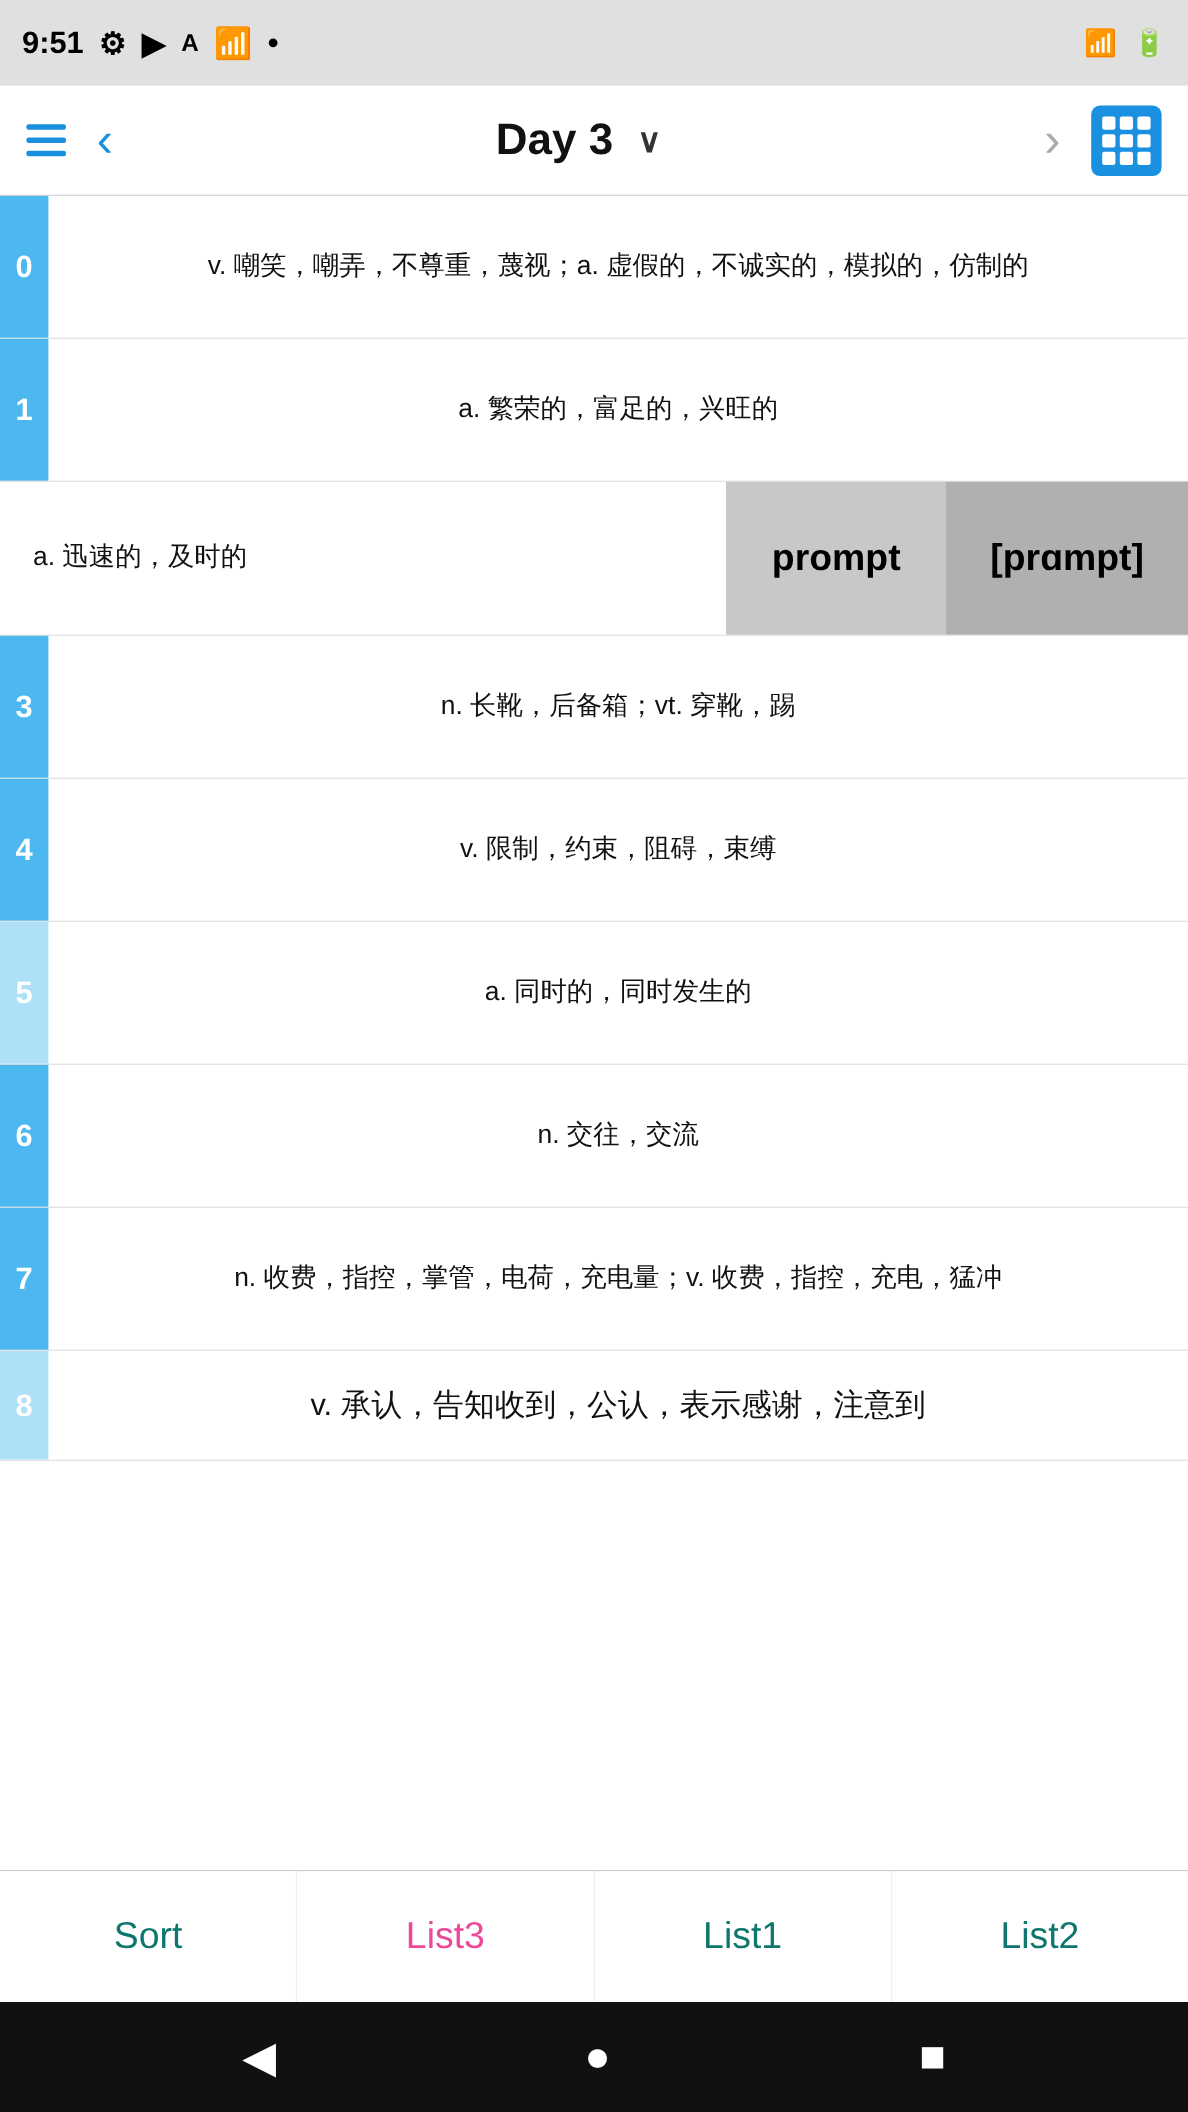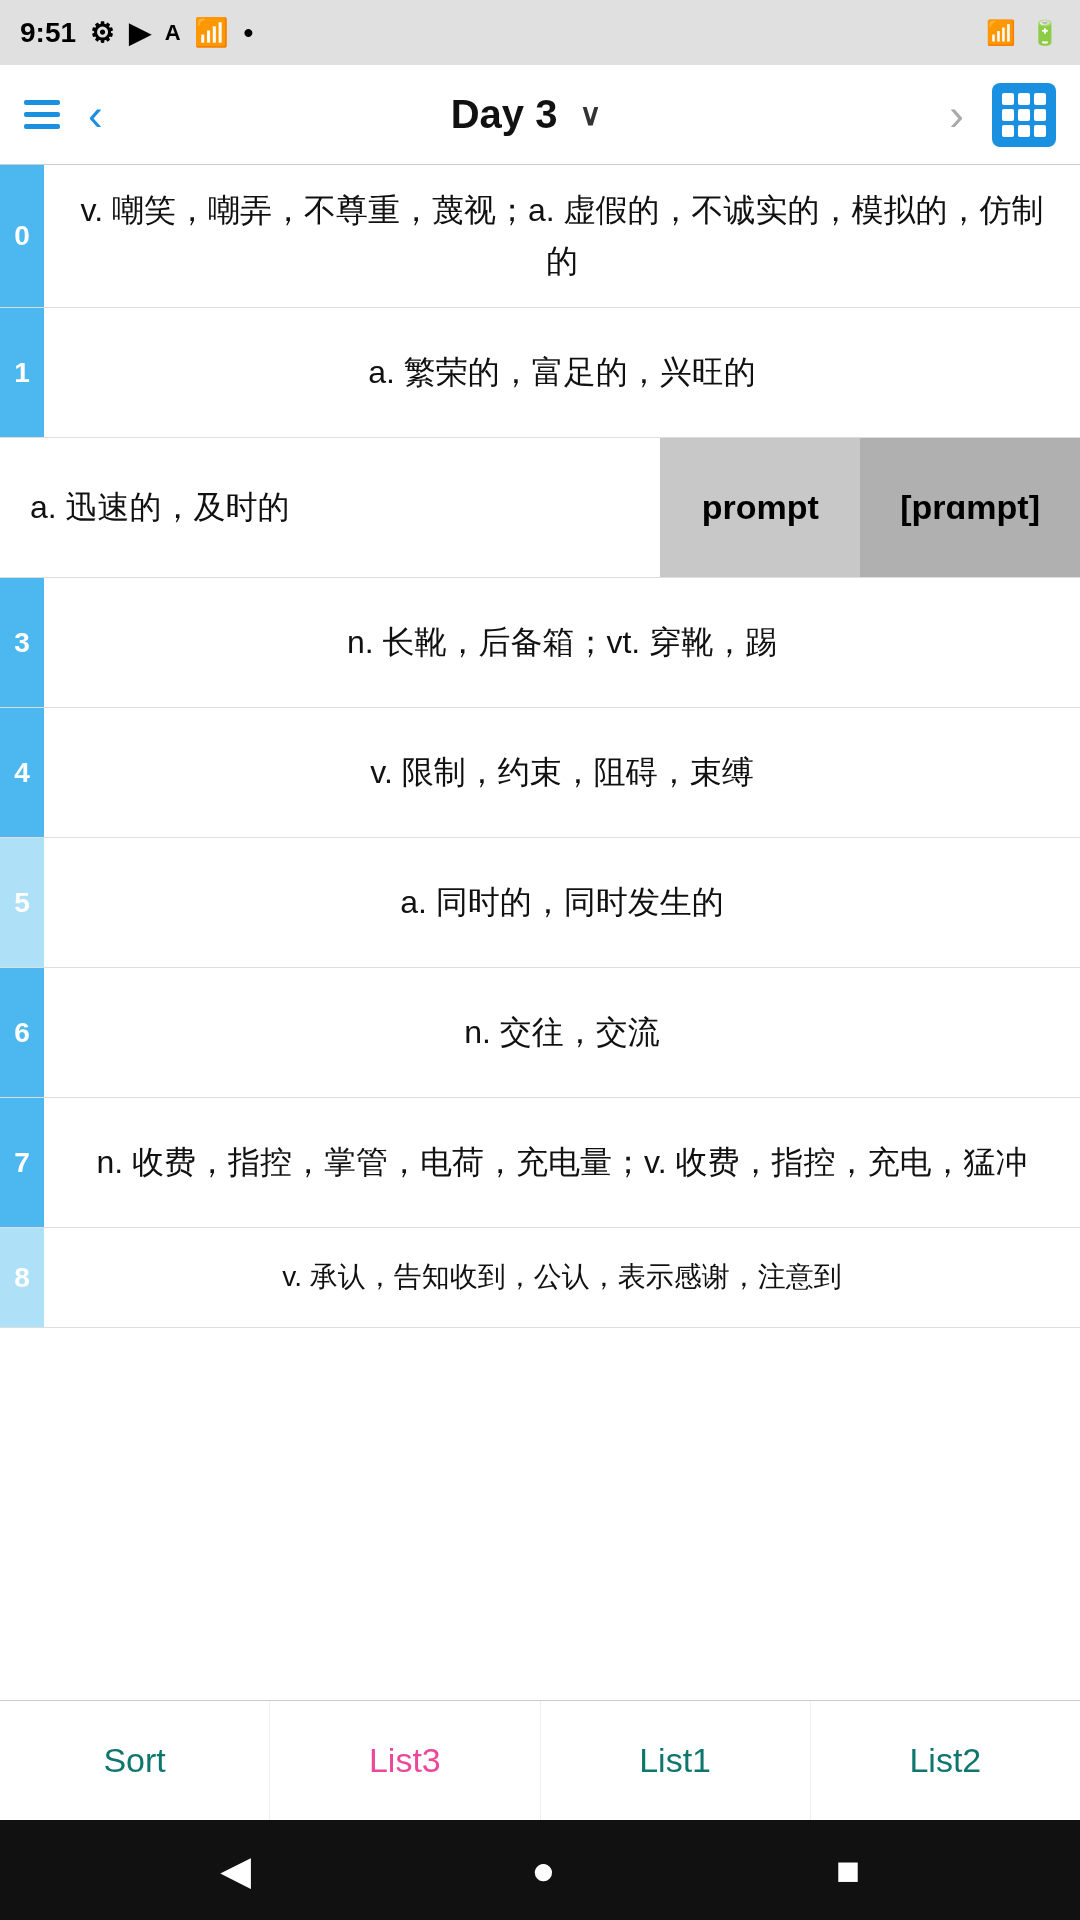--- a/index.html
+++ b/index.html
@@ -9,21 +9,21 @@
       width: 1080px;
       min-height: 1920px;
       font-family: sans-serif;
       background: #fff;
       display: flex;
       flex-direction: column;
     }
 
     
     .status-bar {
-      height: 65px;
+      height: 78px;
       background: #e0e0e0;
       display: flex;
       align-items: center;
       padding: 0 20px;
       justify-content: space-between;
     }
     .status-left {
       display: flex;
       align-items: center;
       gap: 14px;
@@ -118,21 +118,21 @@
     }
 
     .row-index.light { background: #aee0f8; }
 
     .row-content {
       flex: 1;
       display: flex;
       align-items: center;
       justify-content: center;
       padding: 20px 30px;
-      font-size: 32px;
+      font-size: 24px;
       color: #111;
       text-align: center;
       line-height: 1.6;
     }
 
     
     .vocab-row.with-overlay {
       position: relative;
     }
 

